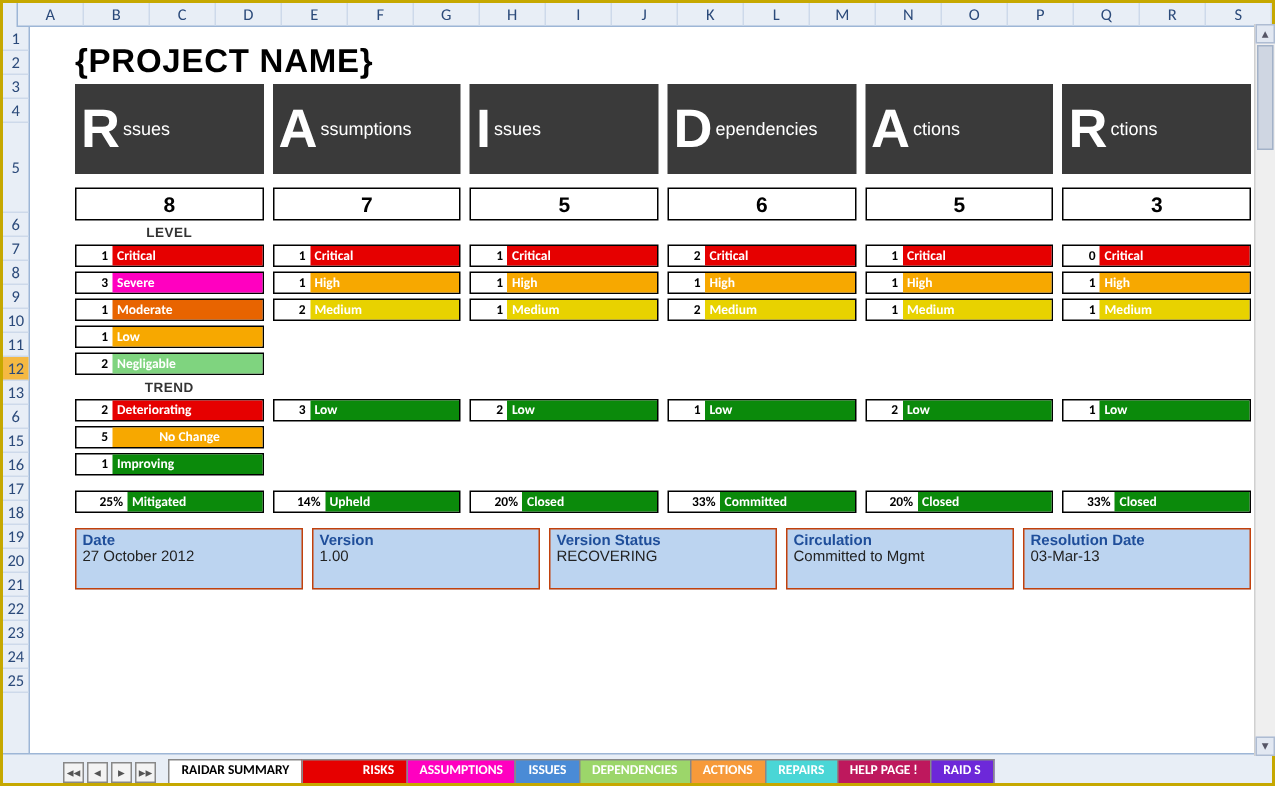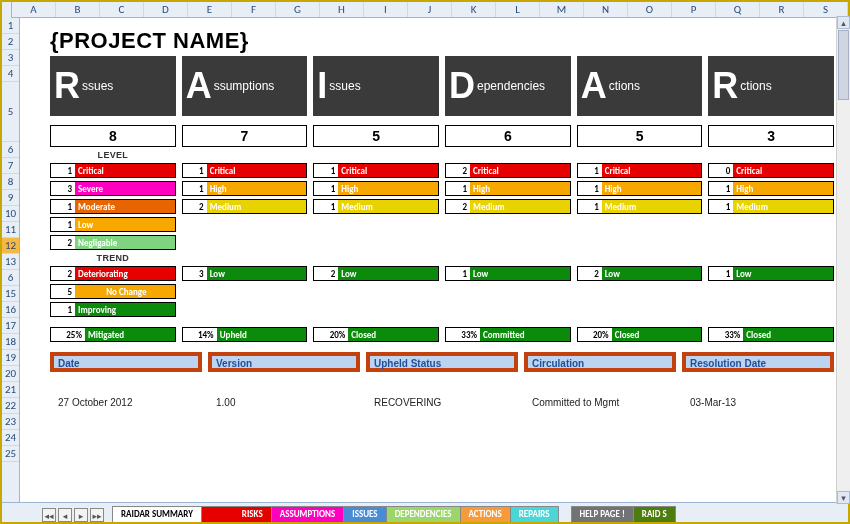--- a/index.html
+++ b/index.html
@@ -24,23 +24,23 @@
   .headbox .rest { font: 400 12px Arial; margin-left: 2px; }
   .count { border: 1.5px solid #000; background: #fff; height: 22px; display: flex; align-items: center; justify-content: center; font: 700 14px Arial; }
   .lvlhdr { font: 700 9px Arial; text-align: center; color: #333; letter-spacing: 0.3px; }
   .gap3 { height: 3px; }
   .cell { display: flex; height: 15px; border: 1px solid #000; background: #fff; font-size: 9px; font-weight: 700; }
   .cell .n { width: 24px; text-align: right; padding-right: 3px; line-height: 13px; }
   .cell .lab { flex: 1; color: #fff; padding-left: 3px; line-height: 13px; }
   .spacer { height: 4px; }
   .pct .n { width: 34px; }
   .foot { display: flex; gap: 6px; margin-top: 10px; }
-  .foot .f { flex: 1; border: 4px solid #c2410c; background: #bcd4f0; padding: 2px 4px 4px; height: 20px; }
+  .foot .f { flex: 1; border: 1px solid #c2410c; background: #bcd4f0; padding: 2px 4px 4px; height: 41px; }
   .foot .fl { color: #1f4e9a; font: 700 10px Arial; }
-  .foot .fv { font: 400 10px Arial; color: #222; margin-top: 28px; }
+  .foot .fv { font: 400 10px Arial; color: #222; }
   .tabs { height: 20px; display: flex; align-items: flex-end; background: #e8eef6; border-top: 1px solid #9db6d6; padding-left: 40px; font-size: 9px; }
   .tabs .nav { display: flex; gap: 2px; margin-right: 8px; }
   .tabs .nav span { width: 14px; height: 14px; border: 1px solid #888; display: inline-flex; align-items: center; justify-content: center; color: #555; background: #f3f3f3; cursor: pointer; }
   .tab { height: 16px; padding: 1px 8px 0; border: 1px solid #888; border-bottom: none; background: #fff; margin-right: -1px; color: #000; font-weight: 700; cursor: pointer; }
   .scroll-y { position: absolute; right: 0; top: 16px; bottom: 20px; width: 14px; background: #efefef; border-left: 1px solid #d0d0d0; }
   .scroll-y .thumb { position: absolute; top: 14px; left: 1px; right: 1px; height: 70px; background: #cfd6e2; border: 1px solid #a3b2c8; }
   .scroll-y .btn { position: absolute; left: 0; right: 0; height: 13px; background: #e2e8f2; border: 1px solid #aebcd2; text-align: center; font-size: 9px; line-height: 11px; color: #556; cursor: pointer; } 
   
   .bg-critical { background: #e60000; }
   .bg-severe   { background: #ff00c0; }
@@ -339,21 +339,21 @@
       <div class="foot">
           <div class="f">
             <div class="fl">Date</div>
             <div class="fv">27 October 2012</div>
           </div>
           <div class="f">
             <div class="fl">Version</div>
             <div class="fv">1.00</div>
           </div>
           <div class="f">
-            <div class="fl">Upheld Status</div>
+            <div class="fl">Version Status</div>
             <div class="fv">RECOVERING</div>
           </div>
           <div class="f">
             <div class="fl">Circulation</div>
             <div class="fv">Committed to Mgmt</div>
           </div>
           <div class="f">
             <div class="fl">Resolution Date</div>
             <div class="fv">03-Mar-13</div>
           </div>
@@ -375,15 +375,15 @@
       <span>▸</span>
       <span>▸▸</span>
     </div>
 <div class="tab" style="background: rgb(255, 255, 255); color: rgb(0, 0, 0);">RAIDAR SUMMARY</div>
     <div class="tab" style="background: rgb(230, 0, 0); color: rgb(255, 255, 255); padding-left: 40px;">RISKS</div>
     <div class="tab" style="background: rgb(255, 0, 192); color: rgb(255, 255, 255);">ASSUMPTIONS</div>
     <div class="tab" style="background: rgb(74, 139, 214); color: rgb(255, 255, 255);">ISSUES</div>
     <div class="tab" style="background: rgb(156, 214, 106); color: rgb(255, 255, 255);">DEPENDENCIES</div>
     <div class="tab" style="background: rgb(247, 154, 58); color: rgb(255, 255, 255);">ACTIONS</div>
     <div class="tab" style="background: rgb(74, 214, 214); color: rgb(255, 255, 255);">REPAIRS</div>
-    <div class="tab" style="background: #737373; color: rgb(255, 255, 255); margin-left: 13px;">HELP PAGE !</div>
-    <div class="tab" style="background: #4d7c0f; color: rgb(255, 255, 255);">RAID S</div>
+    <div class="tab" style="background: #be185d; color: rgb(255, 255, 255);">HELP PAGE !</div>
+    <div class="tab" style="background: #6d28d9; color: rgb(255, 255, 255);">RAID S</div>
   </div>
 
 </body></html>

